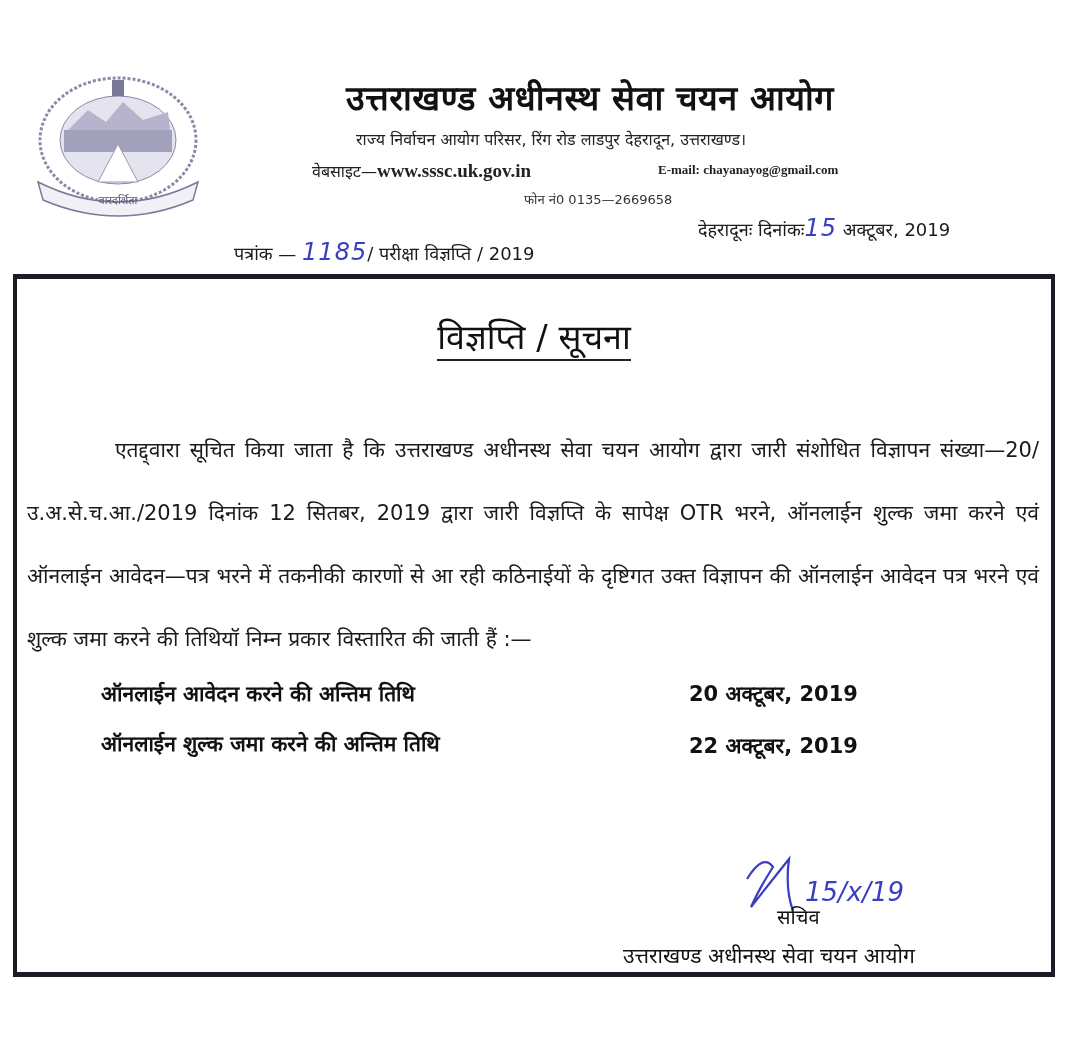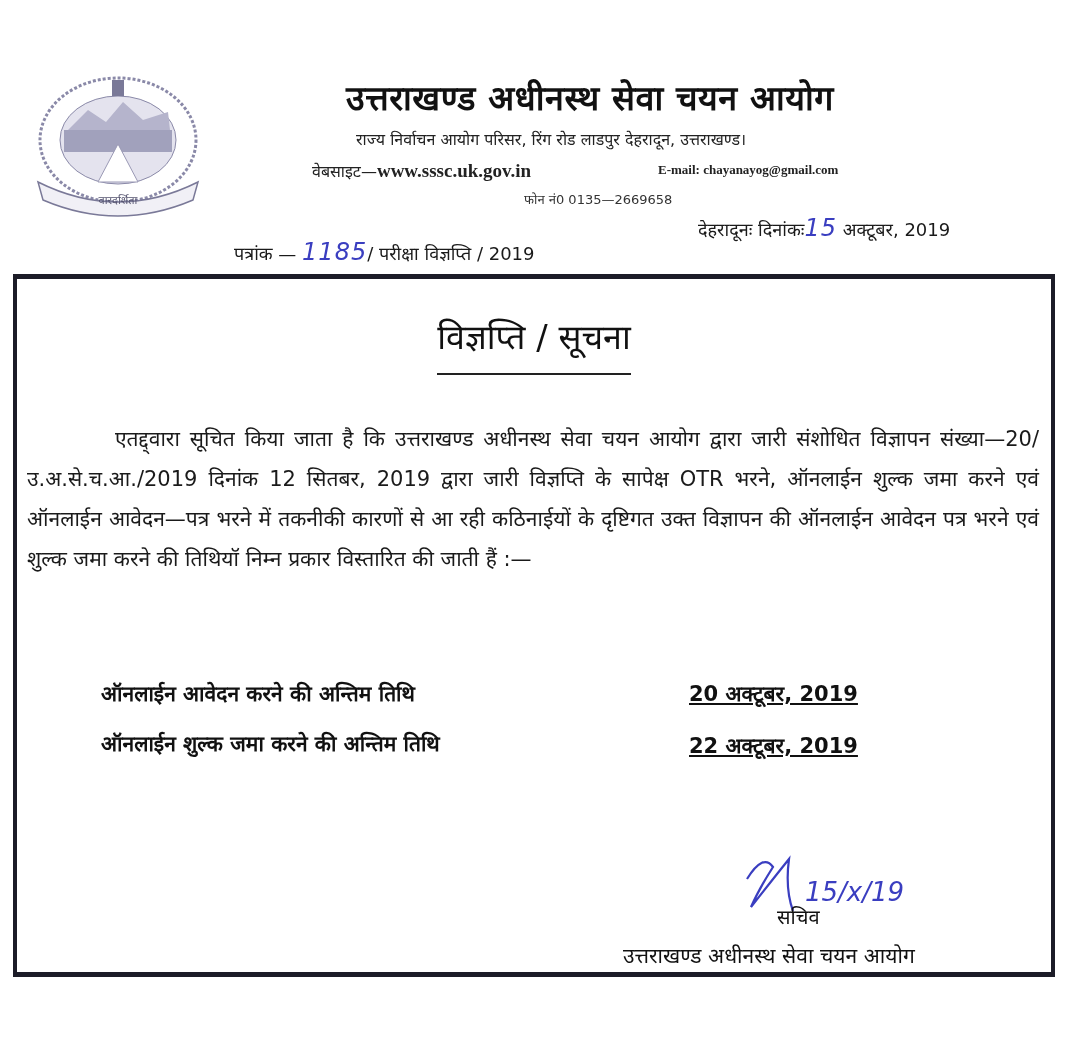--- a/index.html
+++ b/index.html
@@ -9,24 +9,24 @@
   .hdr-addr { position:absolute; left:356px; top:128px; font-size:16px; color:#222; }
   .hdr-web { position:absolute; left:312px; top:160px; font-size:16px; color:#222;text-align:right; }
   .hdr-web .url { font-family:"Liberation Serif",serif; font-weight:bold; font-size:19px; }
   .hdr-mail { position:absolute; left:658px; top:162px; font-family:"Liberation Serif",serif; font-weight:bold; font-size:13px; color:#222; }
   .hdr-phone { position:absolute; left:524px; top:190px; font-size:13px; color:#333; }
   .ref { position:absolute; left:234px; top:214px; font-size:18px; color:#1a1a1a;margin-top:24px; }
   .date { position:absolute; left:698px; top:214px; font-size:18px; color:#1a1a1a; }
   .hand { font-family:"DejaVu Sans",sans-serif; color:#3a3ec0; font-size:24px; font-style:italic; letter-spacing:1px; }
   .box { position:absolute; left:13px; top:274px; width:1042px; height:703px; border:4px solid #1c1c28; border-top-width:5px; border-bottom-width:5px; box-sizing:border-box; }
   .notice-title { position:absolute; left:0; right:0; top:34px; text-align:center; font-size:34px; color:#111; }
-  .notice-title span { border-bottom:2px solid #222; padding-bottom:16px; }
-  .para { position:absolute; left:10px; right:12px; top:140px; font-size:21px; line-height:40px; text-align:justify; text-align-last:left; color:#1a1a1a; text-indent:88px; }
+  .notice-title span { border-bottom:2px solid #222; padding-bottom:2px; }
+  .para { position:absolute; left:10px; right:12px; top:140px; font-size:21px; line-height:63px; text-align:justify; text-align-last:left; color:#1a1a1a; text-indent:88px; }
   .deadline { position:absolute; left:84px; font-size:21px; font-weight:bold; color:#111; }
-  .deadline-val { position:absolute; left:672px; font-size:21px; font-weight:bold; color:#111;text-decoration:underline; }
+  .deadline-val { position:absolute; left:672px; font-size:21px; font-weight:bold; color:#111; }
   .closing { position:absolute; left:10px; right:12px; top:528px; font-size:21px; line-height:52px; text-align:justify; text-align-last:left; text-indent:88px; color:#1a1a1a; }
   .sig-scribble { position:absolute; left:716px; top:570px; width:210px; height:70px; }
   .sig-title { position:absolute; left:760px; top:624px; font-size:20px; color:#111; }
   .sig-org { position:absolute; left:606px; top:662px; font-size:21px; color:#111; }
 </style>
 </head>
 <body>
 
 <div class="logo">
   <svg width="180" height="150" viewBox="0 0 180 150">

